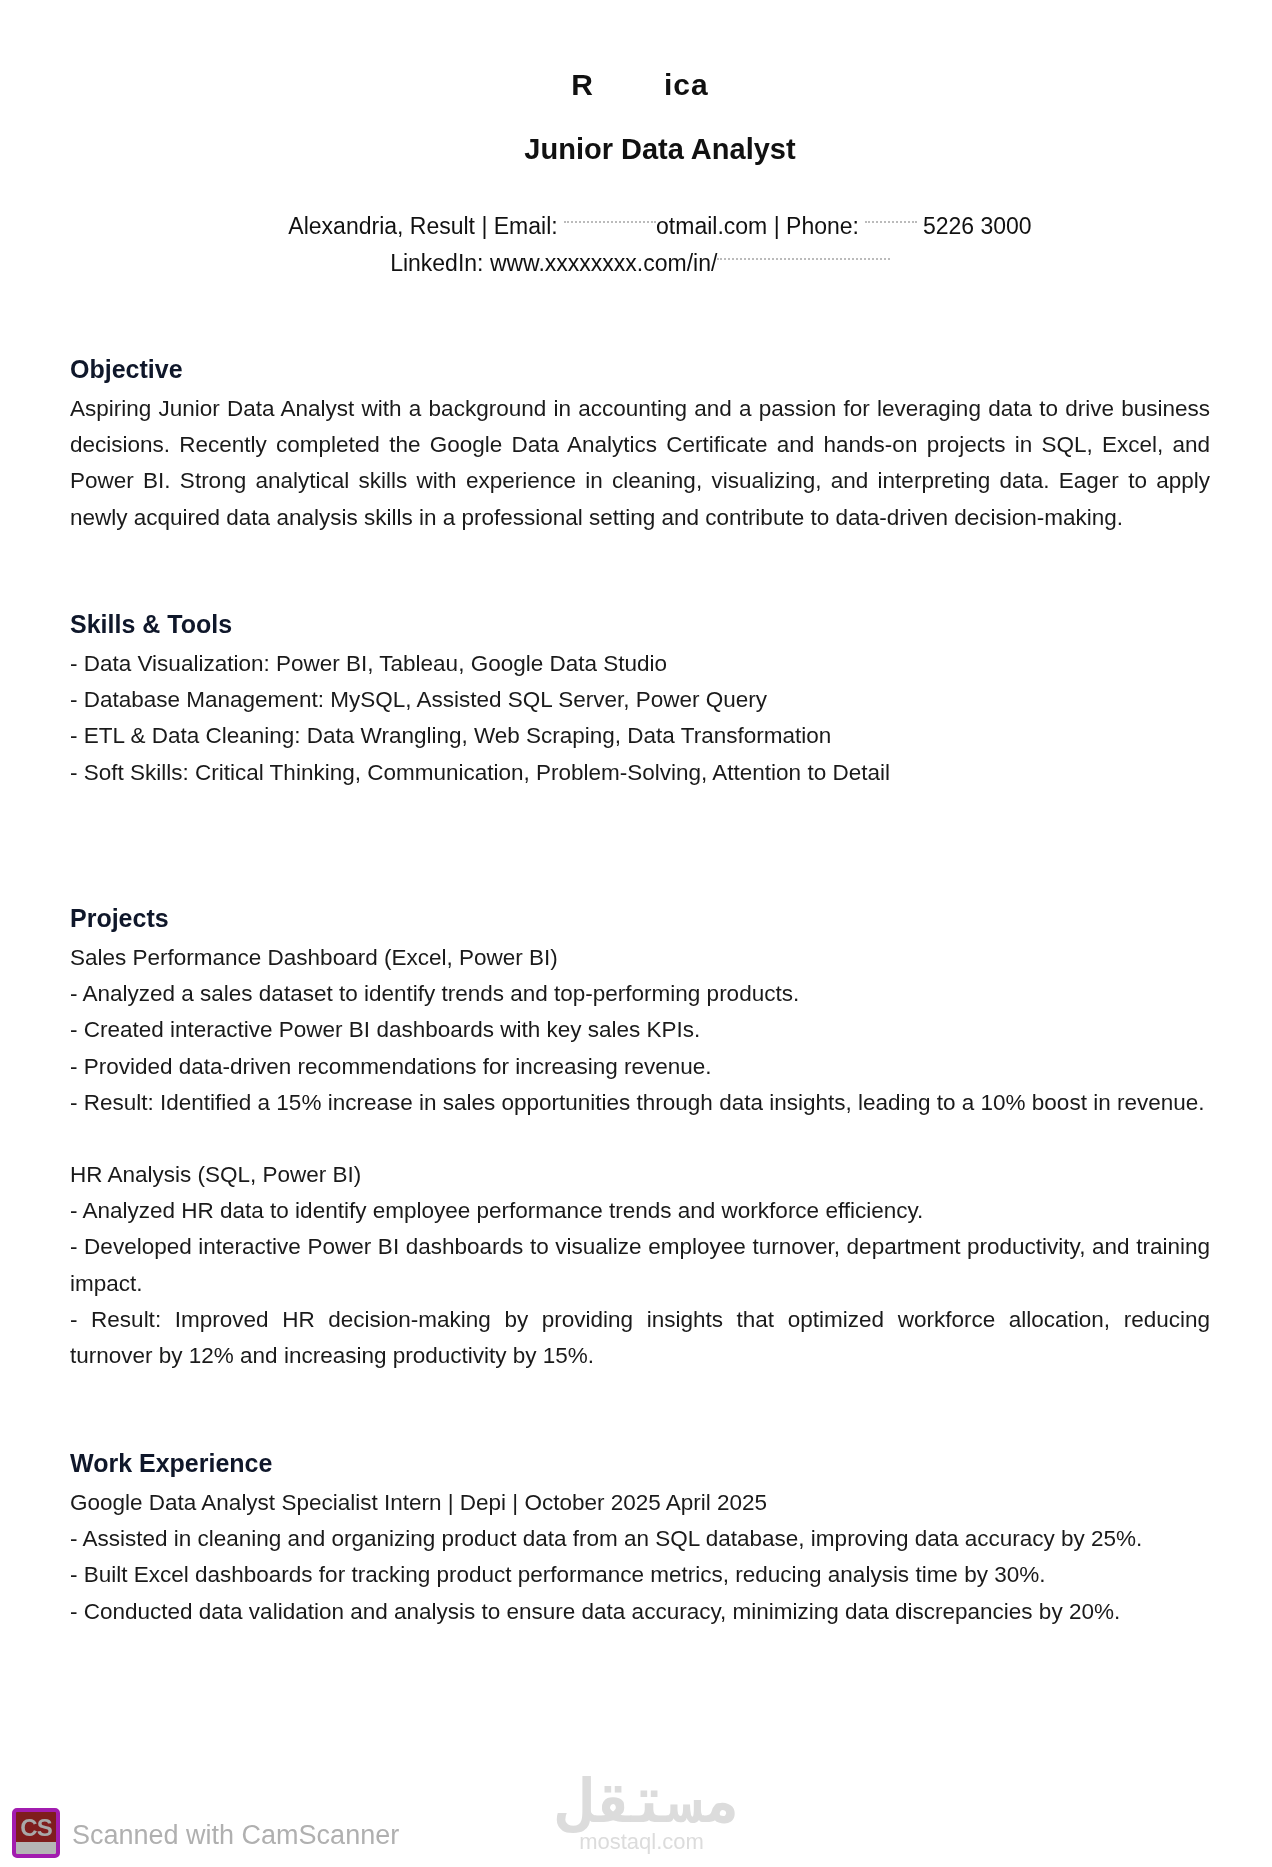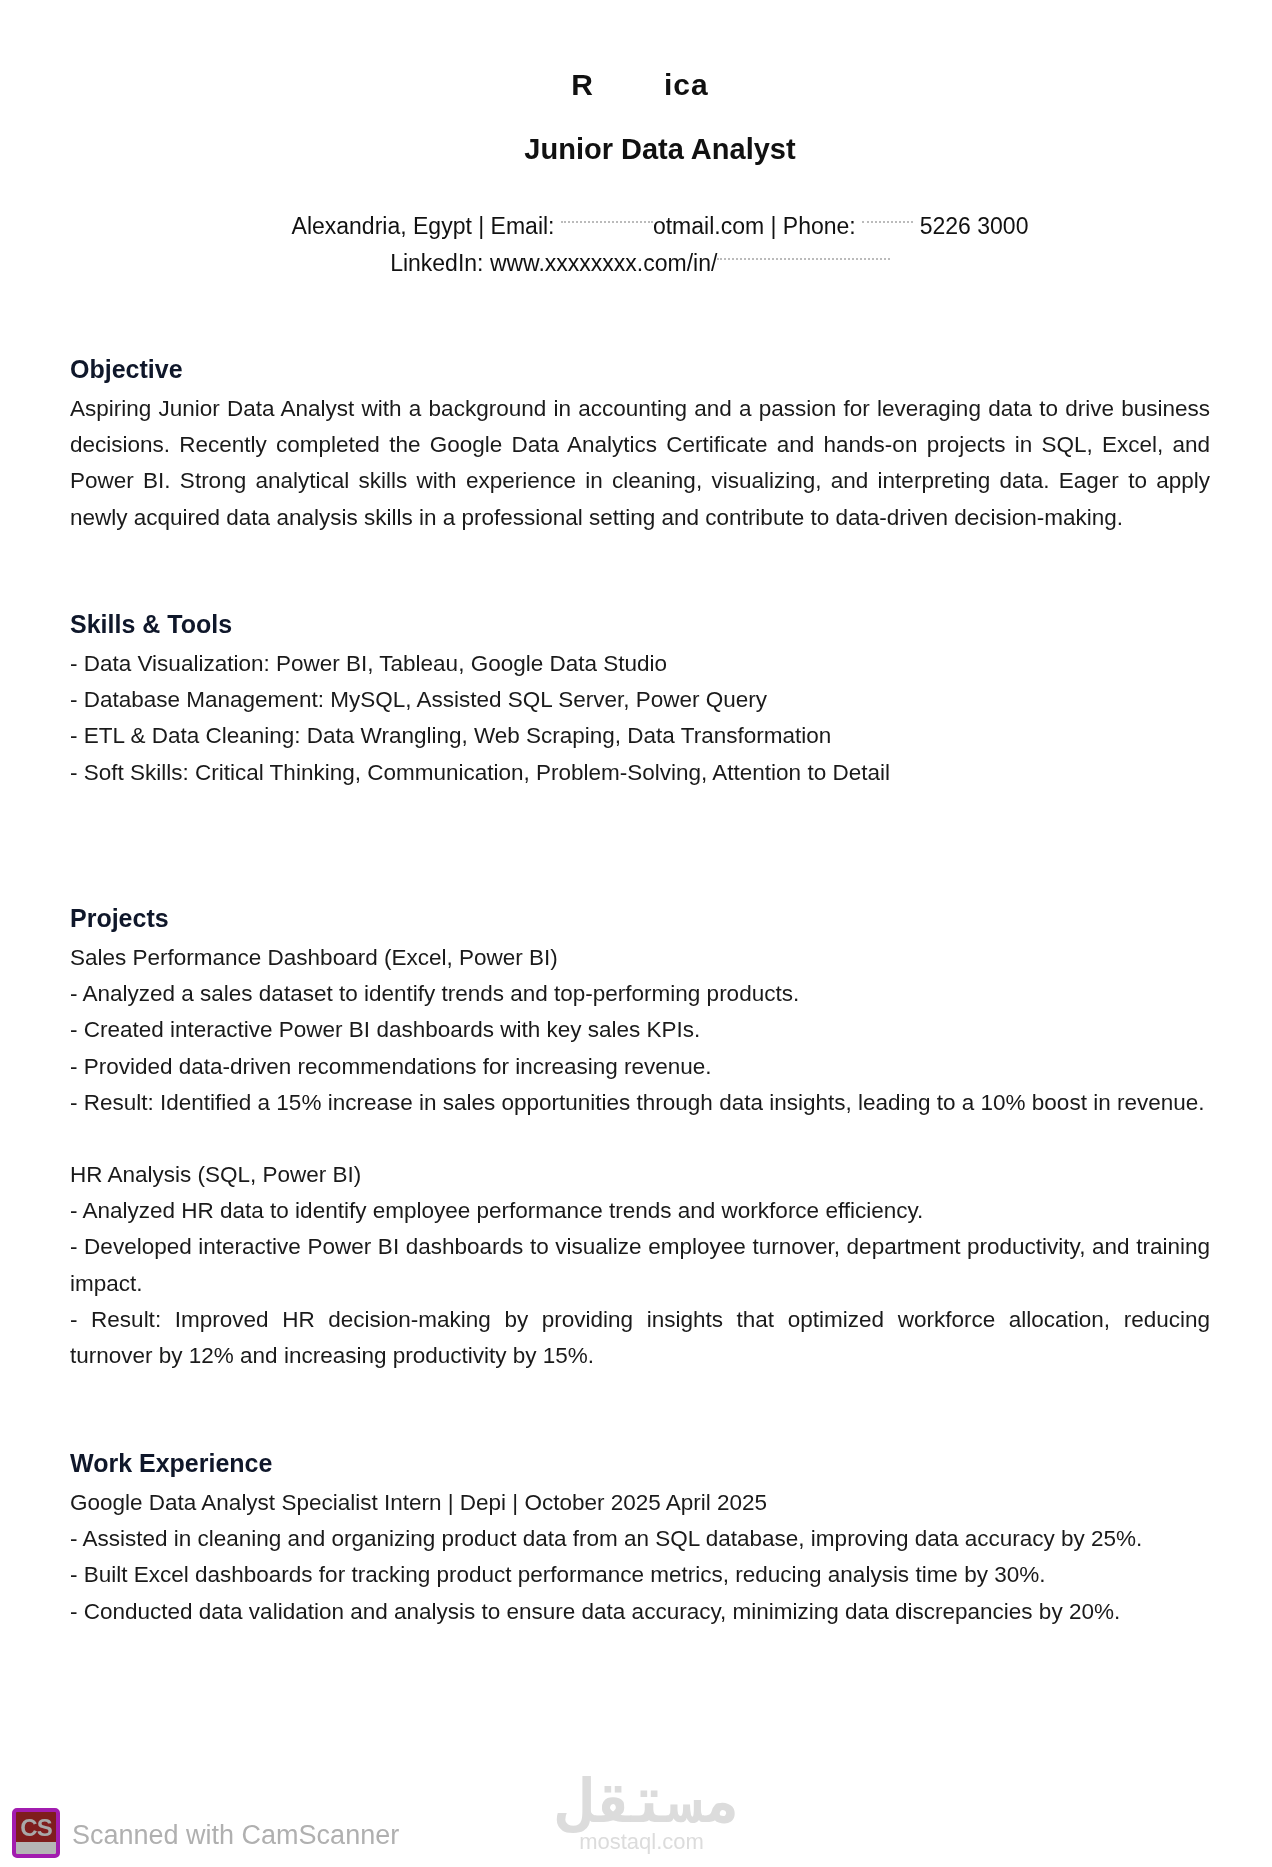--- a/index.html
+++ b/index.html
@@ -42,21 +42,21 @@
 
 <div class="page">
 
   <div class="name">
     <span>R</span><span class="redact"></span><span>ica</span>
   </div>
 
   <div class="title">Junior Data Analyst</div>
 
   <div class="contact">
-    <span>Alexandria, Egypt</span>
+    <span>Alexandria, Result</span>
     <span>|</span>
     <span>Email:</span>
     <span class="blur">xxxxxxxx</span><span>otmail.com</span>
     <span>|</span>
     <span>Phone:</span>
     <span class="blur">0100</span>
     <span>5226 3000</span>
   </div>
 
   <div class="linkedin">

